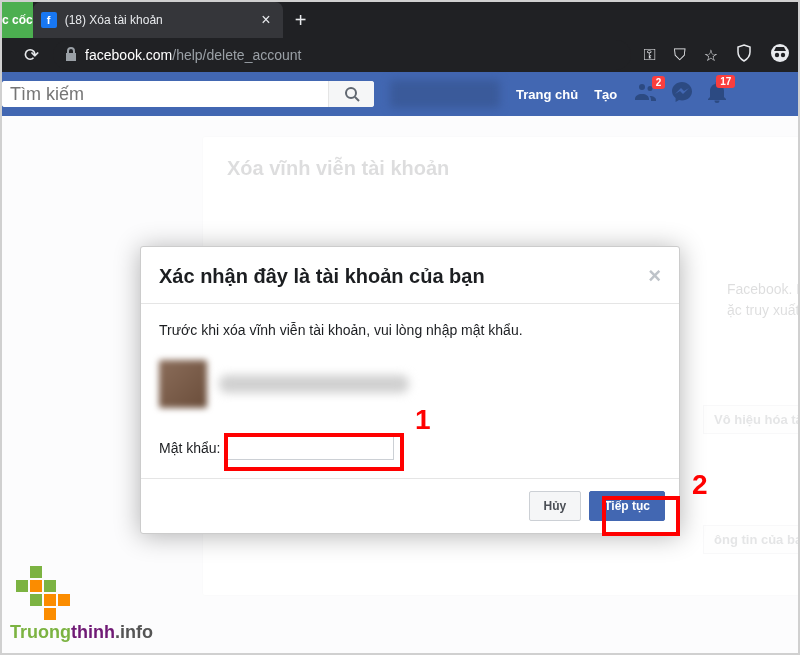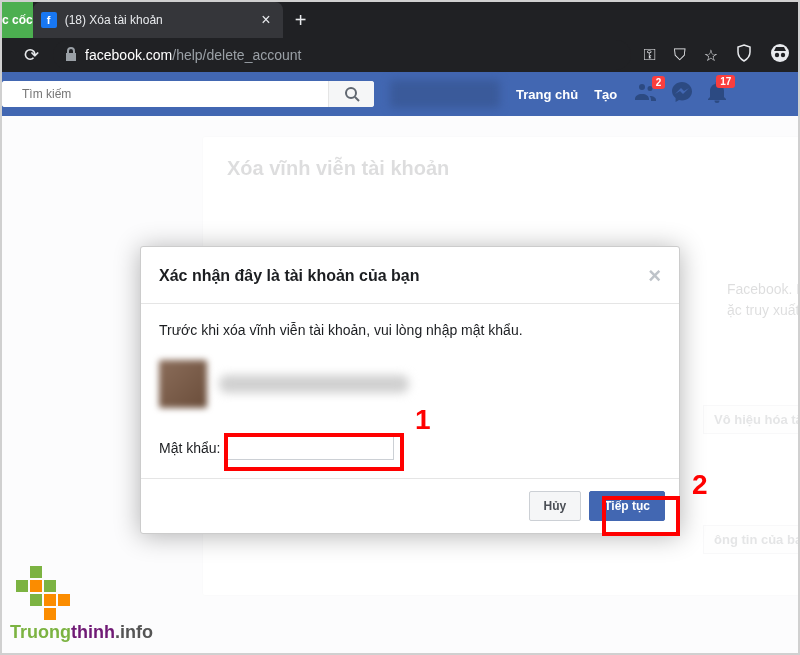--- a/index.html
+++ b/index.html
@@ -19,21 +19,21 @@
 .url-box { background: #202124; display: flex; align-items: center; flex: 1; height: 30px; border-radius: 15px; padding: 0 12px; }
 .lock { color: #9aa0a6; font-size: 12px; margin-right: 8px; }
 .url-text { color: #fff; font-size: 14px; }
 .url-text .path { color: #9aa0a6; }
 .addr-icons { display: flex; align-items: center; gap: 18px; margin-left: 12px; color: #e8eaed; }
 .addr-icons span { cursor: pointer; font-size: 16px; }
 
 
 .fb-header { background: #4267b2; height: 44px; display: flex; align-items: center; padding: 0 4px 0 0; position: relative; }
 .search-wrap { display: flex; align-items: center; background: #fff; height: 26px; width: 372px; border-radius: 3px; overflow: hidden; margin-left: 0; }
-.search-wrap input { border: none; outline: none; height: 100%; flex: 1; padding: 0 20px; font-size: 12px; color: #333; }
+.search-wrap input { border: none; outline: none; height: 100%; flex: 1; padding: 0 8px; font-size: 18px; color: #333; }
 .search-btn { width: 46px; height: 26px; background: #f5f6f7; border-left: 1px solid #e5e5e5; display: flex; align-items: center; justify-content: center; cursor: pointer; }
 .fb-profile-blur { width: 110px; height: 28px; margin-left: 16px; background: #3a5a9a; border-radius: 3px; filter: blur(4px); }
 .fb-navlink { color: #fff; font-size: 13px; font-weight: 600; margin-left: 16px; cursor: pointer; }
 .fb-icons { display: flex; gap: 14px; margin-left: 18px; align-items: center; }
 .fb-icon { position: relative; cursor: pointer; }
 .fb-icon svg { fill: #2c4a82; }
 .badge { position: absolute; top: -6px; right: -8px; background: #fa3e3e; color: #fff; font-size: 10px; font-weight: bold; padding: 1px 4px; border-radius: 3px; }
 
 
 .fb-body { background: #e9ebee; height: calc(100% - 114px); padding: 20px 0 0 200px; position: relative; }
@@ -41,21 +41,21 @@
 .card-title-area { padding: 20px 24px 12px; }
 .card-title { color: #1c1e21; font-size: 20px; font-weight: bold; }
 .card-body-text { padding: 12px 24px; color: #1c1e21; font-size: 14px; line-height: 1.5; }
 .card-body-text.truncated { position: absolute; right: 8px; width: 130px; overflow: hidden; white-space: nowrap; }
 .action-btn { position: absolute; right: 8px; background: #f5f6f7; border: 1px solid #ccd0d5; padding: 6px 10px; font-size: 13px; font-weight: 600; color: #4b4f56; cursor: pointer; white-space: nowrap; overflow: hidden; }
 
 
 .overlay { position: absolute; top: 114px; left: 0; right: 0; bottom: 0; background: rgba(255,255,255,0.85); }
 .modal { position: absolute; top: 244px; left: 138px; width: 540px; background: #fff; border: 1px solid #ccc; border-radius: 3px; box-shadow: 0 2px 26px rgba(0,0,0,.3); z-index: 10; }
 .modal-header { display: flex; align-items: center; justify-content: space-between; padding: 16px 18px 14px; border-bottom: 1px solid #e5e5e5; }
-.modal-title { font-size: 16px; font-weight: bold; color: #1c1e21; }
+.modal-title { font-size: 20px; font-weight: bold; color: #1c1e21; }
 .modal-close { color: #bec3c9; font-size: 22px; font-weight: bold; cursor: pointer; }
 .modal-body { padding: 18px; }
 .modal-desc { font-size: 14px; color: #1c1e21; margin-bottom: 22px; }
 .profile-row { display: flex; align-items: center; gap: 12px; margin-bottom: 28px; }
 .avatar-blur { width: 48px; height: 48px; background: linear-gradient(135deg,#8b6d5a,#6a4d3a); border-radius: 2px; filter: blur(3px); }
 .name-blur { width: 190px; height: 18px; background: #d0d0d0; border-radius: 8px; filter: blur(5px); }
 .pw-row { display: flex; align-items: center; gap: 4px; font-size: 14px; color: #1c1e21; position: relative; }
 .pw-input-wrap { position: relative; display: inline-block; }
 .pw-input { border: 1px solid #ccd0d5; width: 170px; height: 24px; padding: 0 6px; outline: none; }
 .marker-red-1 { position: absolute; border: 4px solid #ff0000; pointer-events: none; left: 222px; top: 431px; width: 180px; height: 38px; z-index: 20; }

